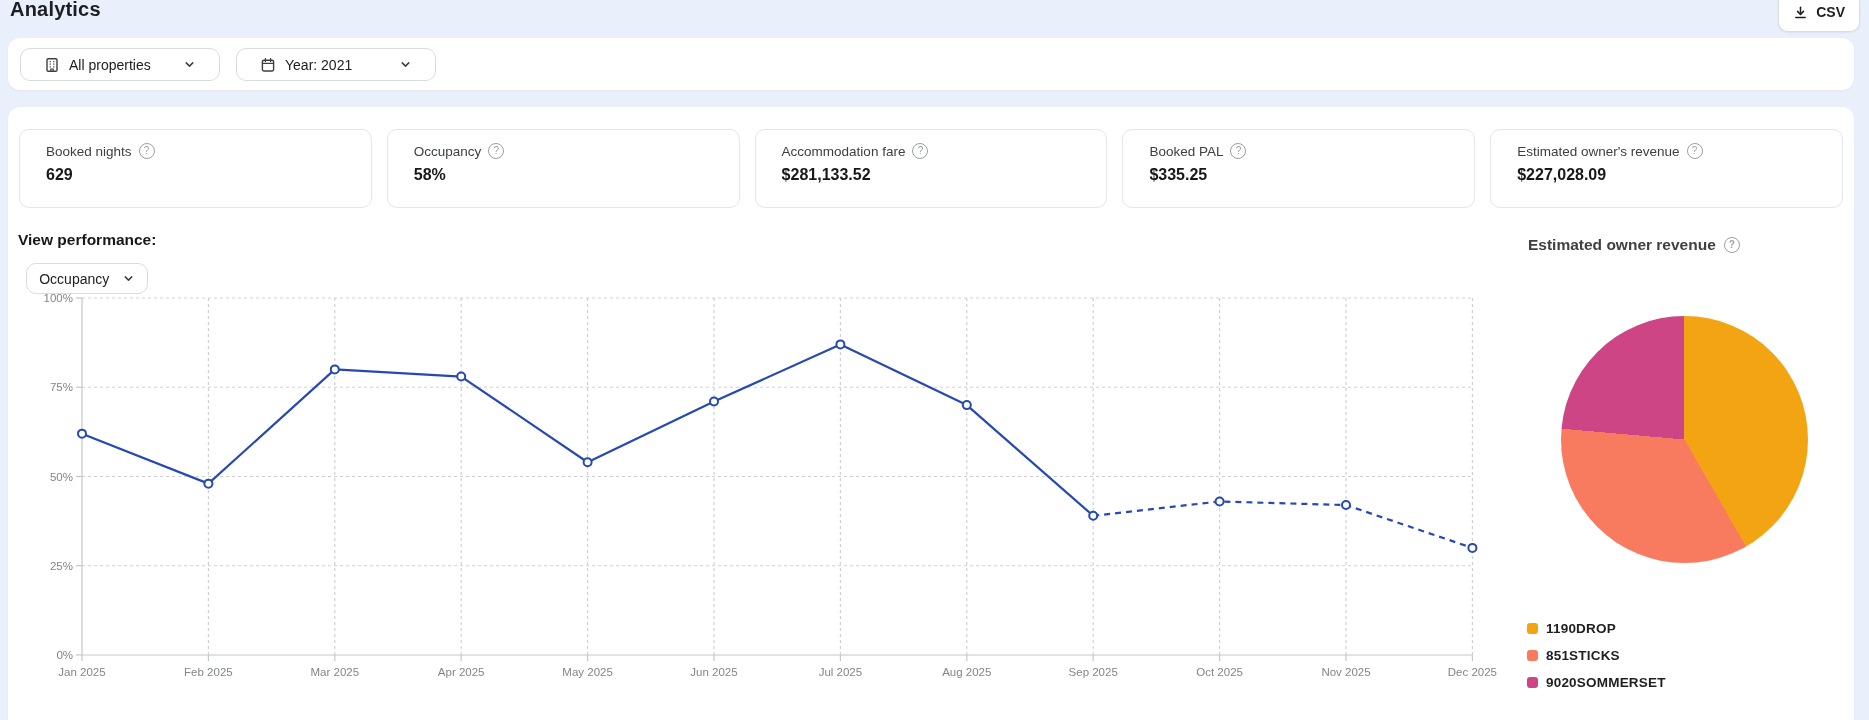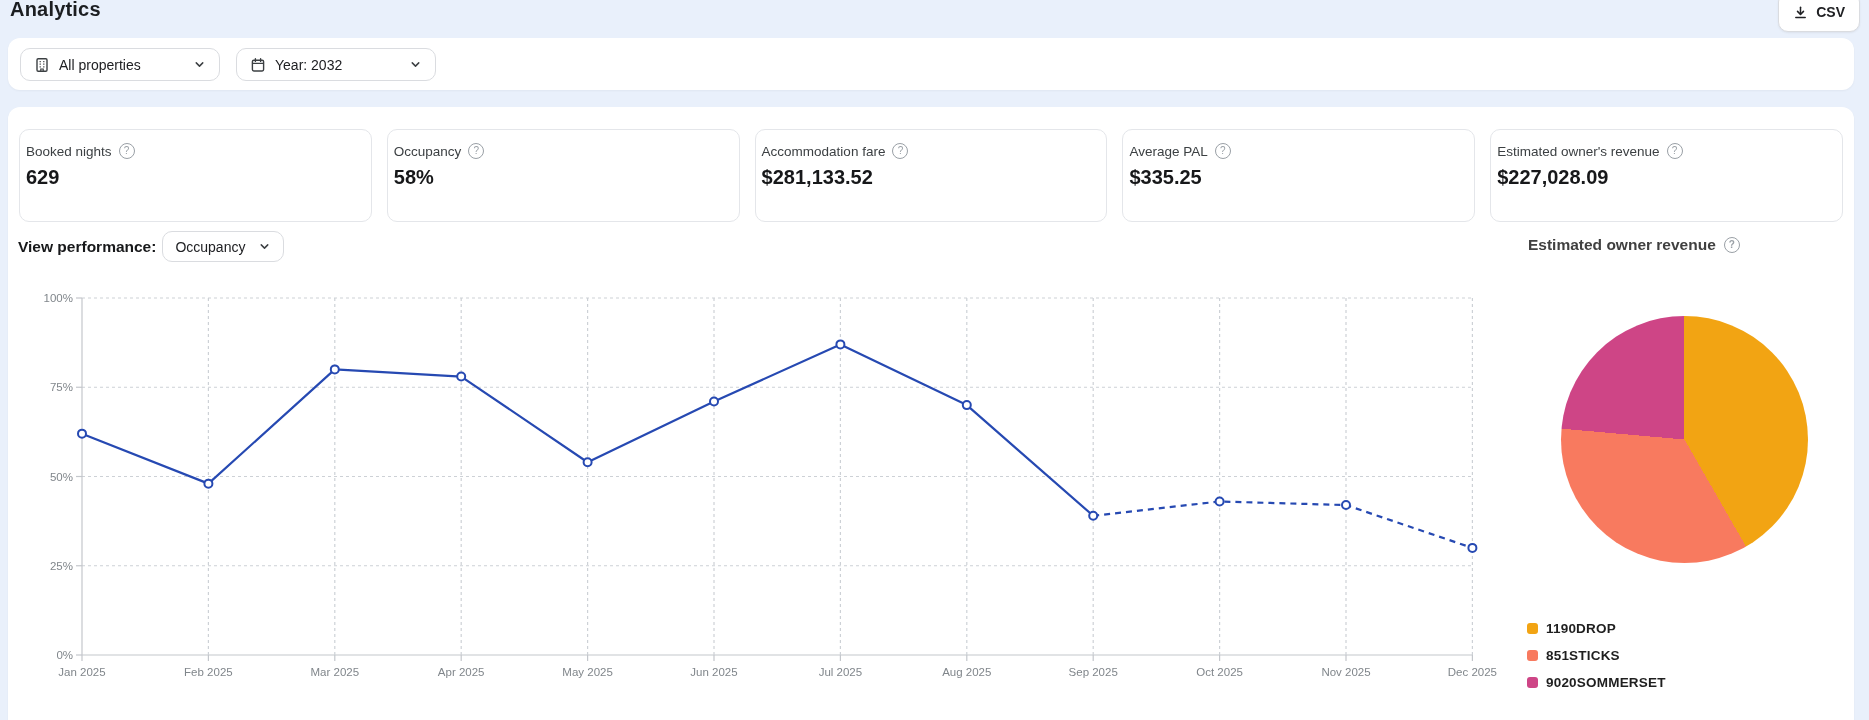--- a/index.html
+++ b/index.html
@@ -26,52 +26,52 @@
   .panel {
     position:absolute; background:#fff; border-radius:12px;
     box-shadow:0 1px 2px rgba(60,64,67,.05);
   }
   .filter-panel { left:8px; top:38px; width:1846px; height:52px; }
   .main-panel   { left:8px; top:107px; width:1846px; height:640px; }
 
   .pill {
     position:absolute; top:10px; height:33px;
     border:1px solid #dadce0; border-radius:10px; background:#fff;
-    display:flex; align-items:center; gap:9px; padding:0 13px;
+    display:flex; align-items:center; gap:9px; padding:0 23px;
     font-size:14px; color:#202124; cursor:pointer;
   }
   .pill .grow { flex:1; }
   .pill-property { left:12px;  width:200px; }
   .pill-year     { left:228px; width:200px; }
 
   .kpi-row {
     position:absolute; left:11px; right:11px; top:22px;
     display:flex; gap:15px;
   }
   .kpi-card {
-    flex:1; height:93px; background:#fff;
+    flex:1; height:79px; background:#fff;
     border:1px solid #e4e6ea; border-radius:10px;
-    padding:13px 6px;
+    padding:13px 26px;
   }
   .kpi-label {
     display:flex; align-items:center; gap:7px;
     font-size:13.5px; color:#3c4043;
   }
-  .kpi-value { margin-top:7px; font-size:20px; font-weight:700; color:#17181a; }
+  .kpi-value { margin-top:7px; font-size:16px; font-weight:700; color:#17181a; }
 
   .help-icon {
     width:16px; height:16px; border:1.2px solid #9aa0a6; border-radius:50%;
     color:#9aa0a6; font-size:10px; line-height:13px; text-align:center;
     display:inline-block; flex:0 0 auto; cursor:pointer;
   }
   .help-icon::after { content:"?"; }
 
   .perf-row {
     position:absolute; left:10px; top:124px;
-    display:flex; align-items:center; gap:6px;
+    display:flex; align-items:center; gap:14px;flex-direction:column;
   }
   .perf-label { font-size:15.5px; font-weight:700; color:#17181a; }
   .perf-pill {
     height:31px; min-width:122px;
     border:1px solid #dadce0; border-radius:10px; background:#fff;
     display:flex; align-items:center; justify-content:space-between; gap:10px;
     padding:0 12px; font-size:14px; color:#202124; cursor:pointer;
   }
 
   .line-chart { position:absolute; left:30px; top:292px; }
@@ -126,21 +126,21 @@
     </span>
   </div>
 
   <div class="pill pill-year">
     <span>
       <svg class="icon-svg" width="16" height="16" viewBox="0 0 16 16" fill="none" stroke="#3c4043" stroke-width="1.4">
         <rect x="2.4" y="3.2" width="11.2" height="10.8" rx="1.4"></rect>
         <path d="M5.4 1.8v2.6M10.6 1.8v2.6M2.6 6.4h10.8" stroke-linecap="round"></path>
       </svg>
     </span>
-    <span class="grow">Year: 2032</span>
+    <span class="grow">Year: 2021</span>
     <span>
       <svg class="icon-svg" width="13" height="13" viewBox="0 0 16 16" fill="none" stroke="#3c4043" stroke-width="1.8" stroke-linecap="round" stroke-linejoin="round">
         <path d="M4 6l4 4 4-4"></path>
       </svg>
     </span>
   </div>
 </div>
 
 <div class="panel main-panel">
 
@@ -161,21 +161,21 @@
     </div>
     <div class="kpi-card">
       <div class="kpi-label">
           <span>Accommodation fare</span>
           <span class="help-icon"></span>
         </div>
       <div class="kpi-value">$281,133.52</div>
     </div>
     <div class="kpi-card">
       <div class="kpi-label">
-          <span>Average PAL</span>
+          <span>Booked PAL</span>
           <span class="help-icon"></span>
         </div>
       <div class="kpi-value">$335.25</div>
     </div>
     <div class="kpi-card">
       <div class="kpi-label">
           <span>Estimated owner's revenue</span>
           <span class="help-icon"></span>
         </div>
       <div class="kpi-value">$227,028.09</div>

